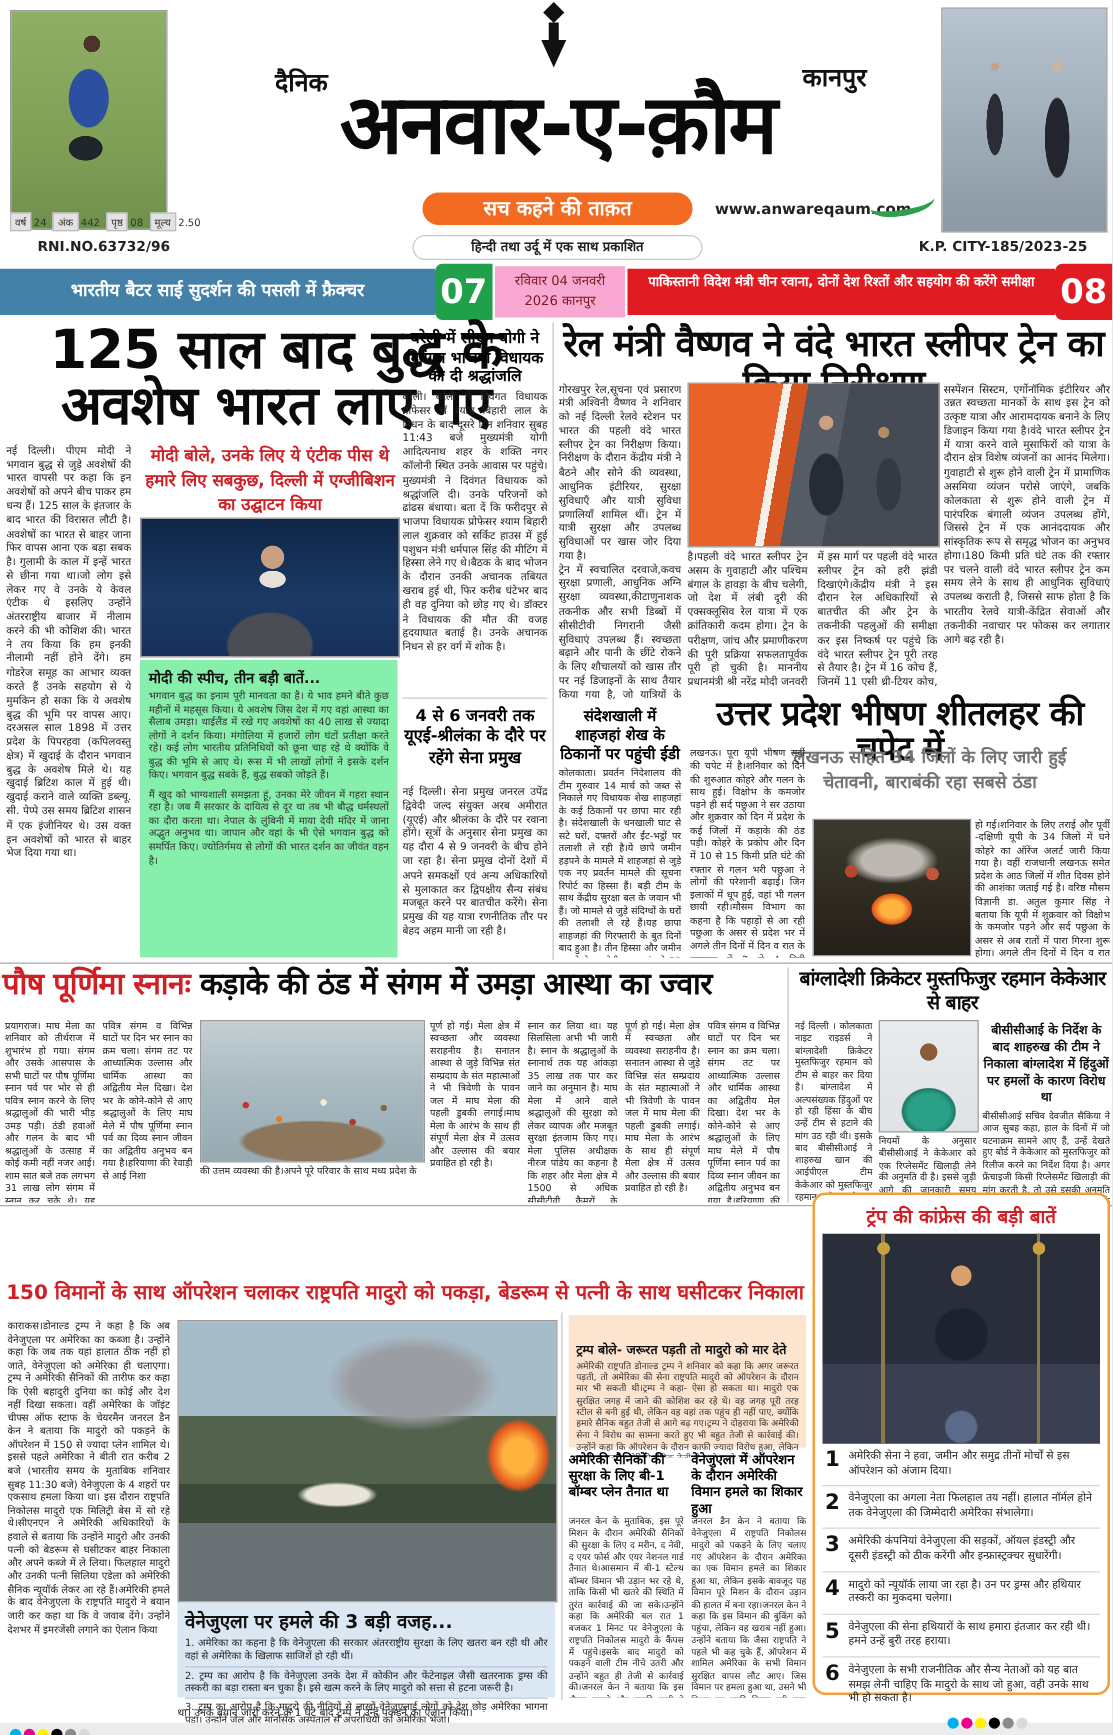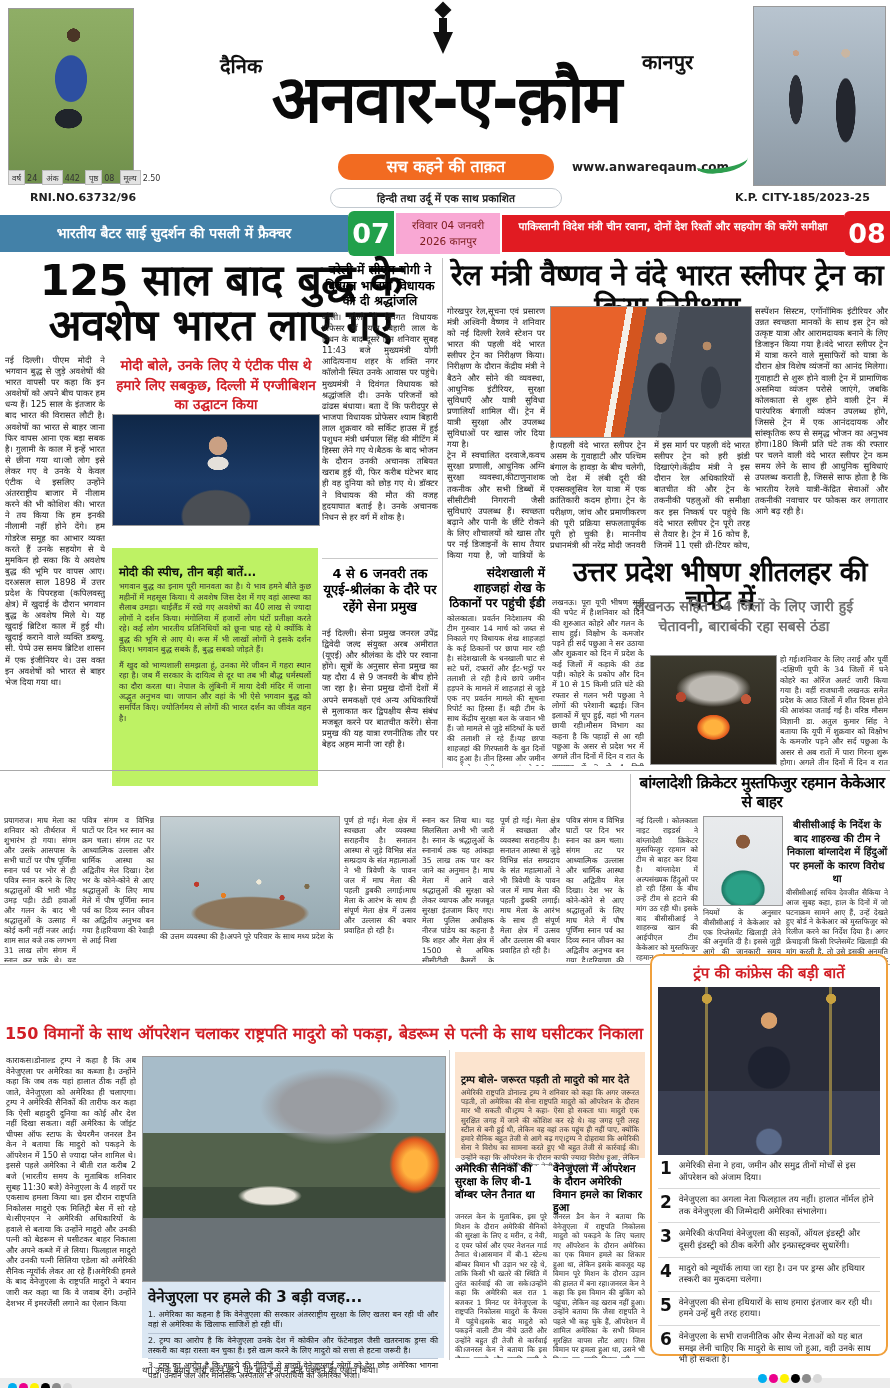--- a/index.html
+++ b/index.html
@@ -79,21 +79,21 @@
     <div>अवशेष भारत लाए गए</div>
   </div>
   <div class="body-col" style="left:5px;top:355px;width:100px;height:412px;">नई दिल्ली। पीएम मोदी ने भगवान बुद्ध से जुड़े अवशेषों की भारत वापसी पर कहा कि इन अवशेषों को अपने बीच पाकर हम धन्य हैं। 125 साल के इंतजार के बाद भारत की विरासत लौटी है। अवशेषों का भारत से बाहर जाना फिर वापस आना एक बड़ा सबक है। गुलामी के काल में इन्हें भारत से छीना गया था।जो लोग इसे लेकर गए वे उनके ये केवल एंटीक थे इसलिए उन्होंने अंतरराष्ट्रीय बाजार में नीलाम करने की भी कोशिश की। भारत ने तय किया कि हम इनकी नीलामी नहीं होने देंगे। हम गोडरेज समूह का आभार व्यक्त करते हैं उनके सहयोग से ये मुमकिन हो सका कि ये अवशेष बुद्ध की भूमि पर वापस आए। दरअसल साल 1898 में उत्तर प्रदेश के पिपरहवा (कपिलवस्तु क्षेत्र) में खुदाई के दौरान भगवान बुद्ध के अवशेष मिले थे। यह खुदाई ब्रिटिश काल में हुई थी। खुदाई कराने वाले व्यक्ति डब्ल्यू. सी. पेप्पे उस समय ब्रिटिश शासन में एक इंजीनियर थे। उस वक्त इन अवशेषों को भारत से बाहर भेज दिया गया था।</div>
   <div class="abs red" style="left:112px;top:356px;width:208px;font-size:13.5px;font-weight:bold;text-align:center;line-height:1.45;">मोदी बोले, उनके लिए ये एंटीक पीस थे हमारे लिए सबकुछ, दिल्ली में एग्जीबिशन का उद्घाटन किया</div>
   <div class="photo" style="left:112px;top:414px;width:206px;height:110px;
     background:
       radial-gradient(circle 15px at 51% 28%,#caa083 0 60%,transparent 64%),
       radial-gradient(ellipse 17px 11px at 51% 44%,#e4e0da 0 60%,transparent 64%),
       radial-gradient(ellipse 55px 42px at 50% 92%,#4a4e54 0 60%,transparent 64%),
       linear-gradient(180deg,#0f2747 0%,#1b3a66 60%,#16305a 100%);"></div>
-  <div class="abs" style="left:112px;top:528px;width:206px;height:238px;background:#bef264;padding:16px 7px;box-sizing:border-box;margin-top:20px;">
+  <div class="abs" style="left:112px;top:528px;width:206px;height:238px;background:#86efac;padding:6px 7px;box-sizing:border-box;">
     <div style="font-size:11.5px;font-weight:bold;color:#111;margin-bottom:3px;">मोदी की स्पीच, तीन बड़ी बातें...</div>
     <div style="font-size:8px;line-height:1.32;text-align:justify;color:#333;margin-bottom:5px;">भगवान बुद्ध का इनाम पूरी मानवता का है। ये भाव हमने बीते कुछ महीनों में महसूस किया। ये अवशेष जिस देश में गए वहां आस्था का सैलाब उमड़ा। थाईलैंड में रखे गए अवशेषों का 40 लाख से ज्यादा लोगों ने दर्शन किया। मंगोलिया में हजारों लोग घंटों प्रतीक्षा करते रहे। कई लोग भारतीय प्रतिनिधियों को छूना चाह रहे थे क्योंकि वे बुद्ध की भूमि से आए थे। रूस में भी लाखों लोगों ने इसके दर्शन किए। भगवान बुद्ध सबके हैं, बुद्ध सबको जोड़ते हैं।</div>
     <div style="font-size:8px;line-height:1.32;text-align:justify;color:#333;">मैं खुद को भाग्यशाली समझता हूं, उनका मेरे जीवन में गहरा स्थान रहा है। जब मैं सरकार के दायित्व से दूर था तब भी बौद्ध धर्मस्थलों का दौरा करता था। नेपाल के लुंबिनी में माया देवी मंदिर में जाना अद्भुत अनुभव था। जापान और वहां के भी ऐसे भगवान बुद्ध को समर्पित किए। ज्योतिर्गमय से लोगों की भारत दर्शन का जीवंत वहन है।</div>
   </div>
 
   <div class="abs col-head" style="left:322px;top:262px;width:116px;">बरेली में सीएम योगी ने दिवंगत भाजपा विधायक को दी श्रद्धांजलि</div>
   <div class="body-col" style="left:322px;top:312px;width:116px;height:240px;">बरेली। बरेली में दिवंगत विधायक प्रोफेसर डॉ श्याम बिहारी लाल के निधन के बाद दूसरे दिन शनिवार सुबह 11:43 बजे मुख्यमंत्री योगी आदित्यनाथ शहर के शक्ति नगर कॉलोनी स्थित उनके आवास पर पहुंचे। मुख्यमंत्री ने दिवंगत विधायक को श्रद्धांजलि दी। उनके परिजनों को ढांढस बंधाया। बता दें कि फरीदपुर से भाजपा विधायक प्रोफेसर श्याम बिहारी लाल शुक्रवार को सर्किट हाउस में हुई पशुधन मंत्री धर्मपाल सिंह की मीटिंग में हिस्सा लेने गए थे।बैठक के बाद भोजन के दौरान उनकी अचानक तबियत खराब हुई थी, फिर करीब घंटेभर बाद ही वह दुनिया को छोड़ गए थे। डॉक्टर ने विधायक की मौत की वजह हृदयाघात बताई है। उनके अचानक निधन से हर वर्ग में शोक है।</div>
   <div class="hline" style="left:322px;top:558px;width:116px;background:#c9c9c9;"></div>
   <div class="abs col-head" style="left:322px;top:566px;width:116px;font-size:13px;">4 से 6 जनवरी तक यूएई-श्रीलंका के दौरे पर रहेंगे सेना प्रमुख</div>
   <div class="body-col" style="left:322px;top:628px;width:116px;height:138px;">नई दिल्ली। सेना प्रमुख जनरल उपेंद्र द्विवेदी जल्द संयुक्त अरब अमीरात (यूएई) और श्रीलंका के दौरे पर रवाना होंगे। सूत्रों के अनुसार सेना प्रमुख का यह दौरा 4 से 9 जनवरी के बीच होने जा रहा है। सेना प्रमुख दोनों देशों में अपने समकक्षों एवं अन्य अधिकारियों से मुलाकात कर द्विपक्षीय सैन्य संबंध मजबूत करने पर बातचीत करेंगे। सेना प्रमुख की यह यात्रा रणनीतिक तौर पर बेहद अहम मानी जा रही है।</div>
@@ -107,41 +107,44 @@
   <div class="photo" style="left:550px;top:306px;width:200px;height:130px;
     background:
       radial-gradient(circle 9px at 55% 24%,#caa083 0 60%,transparent 66%),
       radial-gradient(ellipse 22px 40px at 55% 62%,#272b33 0 60%,transparent 64%),
       radial-gradient(circle 7px at 78% 30%,#b78b66 0 60%,transparent 66%),
       radial-gradient(ellipse 16px 34px at 80% 62%,#343a44 0 60%,transparent 64%),
       linear-gradient(100deg,#e8622a 0 34%,#f4f0e8 34% 37%,#d4551f 37% 43%,#555c66 43% 58%,#454b55 58% 100%);"></div>
   <div class="body-col" style="left:550px;top:440px;width:200px;height:120px;column-count:2;column-gap:8px;">है।पहली वंदे भारत स्लीपर ट्रेन असम के गुवाहाटी और पश्चिम बंगाल के हावड़ा के बीच चलेगी, जो देश में लंबी दूरी की एक्सक्लूसिव रेल यात्रा में एक क्रांतिकारी कदम होगा। ट्रेन के परीक्षण, जांच और प्रमाणीकरण की पूरी प्रक्रिया सफलतापूर्वक पूरी हो चुकी है। माननीय प्रधानमंत्री श्री नरेंद्र मोदी जनवरी में इस मार्ग पर पहली वंदे भारत स्लीपर ट्रेन को हरी झंडी दिखाएंगे।केंद्रीय मंत्री ने इस दौरान रेल अधिकारियों से बातचीत की और ट्रेन के तकनीकी पहलुओं की समीक्षा कर इस निष्कर्ष पर पहुंचे कि वंदे भारत स्लीपर ट्रेन पूरी तरह से तैयार है। ट्रेन में 16 कोच हैं, जिनमें 11 एसी थ्री-टियर कोच, चार एसी टू-टियर कोच और एक एसी फर्स्ट क्लास कोच शामिल हैं और इसमें करीब 823 यात्री सफर कर सकते हैं। उक्त</div>
   <div class="body-col" style="left:755px;top:306px;width:133px;height:254px;">सस्पेंशन सिस्टम, एर्गोनॉमिक इंटीरियर और उन्नत स्वच्छता मानकों के साथ इस ट्रेन को उत्कृष्ट यात्रा और आरामदायक बनाने के लिए डिजाइन किया गया है।वंदे भारत स्लीपर ट्रेन में यात्रा करने वाले मुसाफिरों को यात्रा के दौरान क्षेत्र विशेष व्यंजनों का आनंद मिलेगा। गुवाहाटी से शुरू होने वाली ट्रेन में प्रामाणिक असमिया व्यंजन परोसे जाएंगे, जबकि कोलकाता से शुरू होने वाली ट्रेन में पारंपरिक बंगाली व्यंजन उपलब्ध होंगे, जिससे ट्रेन में एक आनंददायक और सांस्कृतिक रूप से समृद्ध भोजन का अनुभव होगा।180 किमी प्रति घंटे तक की रफ्तार पर चलने वाली वंदे भारत स्लीपर ट्रेन कम समय लेने के साथ ही आधुनिक सुविधाएं उपलब्ध कराती है, जिससे साफ होता है कि भारतीय रेलवे यात्री-केंद्रित सेवाओं और तकनीकी नवाचार पर फोकस कर लगातार आगे बढ़ रही है।</div>
 
-  <div class="abs col-head" style="left:447px;top:566px;width:98px;font-size:12px;text-align:right;">संदेशखाली में शाहजहां शेख के ठिकानों पर पहुंची ईडी</div>
+  <div class="abs col-head" style="left:447px;top:566px;width:98px;font-size:12px;text-align:center;">संदेशखाली में शाहजहां शेख के ठिकानों पर पहुंची ईडी</div>
   <div class="body-col" style="left:447px;top:614px;width:98px;height:152px;font-size:7.6px;">कोलकाता। प्रवर्तन निदेशालय की टीम गुरुवार 14 मार्च को जब्त से निकाले गए विधायक शेख शाहजहां के कई ठिकानों पर छापा मार रही है। संदेशखाली के धनखाली घाट से सटे घरों, दफ्तरों और ईंट-भट्ठों पर तलाशी ले रही है।ये छापे जमीन हड़पने के मामले में शाहजहां से जुड़े एक नए प्रवर्तन मामले की सूचना रिपोर्ट का हिस्सा हैं। बड़ी टीम के साथ केंद्रीय सुरक्षा बल के जवान भी हैं। जो मामले से जुड़े संदिग्धों के घरों की तलाशी ले रहे हैं।यह छापा शाहजहां की गिरफ्तारी के बुत दिनों बाद हुआ है। तीन हिस्सा और जमीन हड़पने के आरोपी शाहजहां को 29 फरवरी की सुबह पश्चिम बंगाल पुलिस ने उत्तर 24 परगना के मिनाखान में एक घर से गिरफ्तार किया था।</div>
 
   <div class="headline" style="left:552px;top:558px;width:336px;font-size:27px;text-align:center;line-height:1.05;">उत्तर प्रदेश भीषण शीतलहर की चपेट में</div>
   <div class="abs" style="left:600px;top:596px;width:288px;font-size:14px;font-weight:bold;text-align:center;line-height:1.45;color:#737373;">
     <div>लखनऊ सहित 34 जिलों के लिए जारी हुई</div>
     <div>चेतावनी, बाराबंकी रहा सबसे ठंडा</div>
   </div>
   <div class="body-col" style="left:552px;top:598px;width:92px;height:168px;font-size:7.8px;">लखनऊ। पूरा यूपी भीषण सर्दी की चपेट में है।शनिवार को दिन की शुरुआत कोहरे और गलन के साथ हुई। विक्षोभ के कमजोर पड़ने ही सर्द पछुआ ने सर उठाया और शुक्रवार को दिन में प्रदेश के कई जिलों में कड़ाके की ठंड पड़ी। कोहरे के प्रकोप और दिन में 10 से 15 किमी प्रति घंटे की रफ्तार से गलन भरी पछुआ ने लोगों की परेशानी बढ़ाई। जिन इलाकों में धूप हुई, वहां भी गलन छायी रही।मौसम विभाग का कहना है कि पहाड़ों से आ रही पछुआ के असर से प्रदेश भर में अगले तीन दिनों में दिन व रात के तापमान में 3 से 4 डिग्री सेल्सियस की गिरावट आएगी।शुक्रवार को 6 न्यूनतम</div>
   <div class="photo" style="left:650px;top:655px;width:125px;height:108px;
     background:
       radial-gradient(circle 8px at 24% 38%,#b7482f 0 60%,transparent 66%),
       radial-gradient(circle 8px at 76% 40%,#c2583a 0 60%,transparent 66%),
       radial-gradient(ellipse 26px 20px at 50% 66%,#ffb23e 0 35%,#e2571d 60%,transparent 64%),
       radial-gradient(ellipse 60px 30px at 50% 30%,#bdb9b2 0 40%,transparent 62%),
       linear-gradient(180deg,#3c3a2e 0%,#2f2a20 60%,#241f18 100%);"></div>
 
   <div class="body-col" style="left:780px;top:655px;width:108px;height:112px;font-size:7.8px;">हो गई।शनिवार के लिए तराई और पूर्वी -दक्षिणी यूपी के 34 जिलों में घने कोहरे का ऑरेंज अलर्ट जारी किया गया है। वहीं राजधानी लखनऊ समेत प्रदेश के आठ जिलों में शीत दिवस होने की आशंका जताई गई है। वरिष्ठ मौसम विज्ञानी डा. अतुल कुमार सिंह ने बताया कि यूपी में शुक्रवार को विक्षोभ के कमजोर पड़ने और सर्द पछुआ के असर से अब रातों में पारा गिरना शुरू होगा। अगले तीन दिनों में दिन व रात के तापमान में 3 से 4 डिग्री सेल्सियस की गिरावट आएगी।</div>
 
   <div class="hline" style="left:0;top:770px;width:890px;"></div>
 
+  <div class="headline" style="left:2px;top:774px;width:624px;font-size:24px;line-height:1.1;">
+    <span class="red">पौष पूर्णिमा स्नानः</span> <span>कड़ाके की ठंड में संगम में उमड़ा आस्था का ज्वार</span>
+  </div>
   <div class="body-col" style="left:4px;top:816px;width:72px;height:146px;font-size:7.6px;">प्रयागराज। माघ मेला का शनिवार को तीर्थराज में शुभारंभ हो गया। संगम और उसके आसपास के सभी घाटों पर पौष पूर्णिमा स्नान पर्व पर भोर से ही पवित्र स्नान करने के लिए श्रद्धालुओं की भारी भीड़ उमड़ पड़ी। ठंडी हवाओं और गलन के बाद भी श्रद्धालुओं के उत्साह में कोई कमी नहीं नजर आई। शाम सात बजे तक लगभग 31 लाख लोग संगम में स्नान कर चुके थे। यह संख्या 35</div>
   <div class="body-col" style="left:82px;top:816px;width:72px;height:146px;font-size:7.6px;">पवित्र संगम व विभिन्न घाटों पर दिन भर स्नान का क्रम चला। संगम तट पर आध्यात्मिक उल्लास और धार्मिक आस्था का अद्वितीय मेल दिखा। देश भर के कोने-कोने से आए श्रद्धालुओं के लिए माघ मेले में पौष पूर्णिमा स्नान पर्व का दिव्य स्नान जीवन का अद्वितीय अनुभव बन गया है।हरियाणा की रेवाड़ी से आई निशा</div>
   <div class="photo" style="left:160px;top:816px;width:178px;height:112px;
     background:
       radial-gradient(circle 4px at 20% 60%,#c0392b 0 60%,transparent 70%),
       radial-gradient(circle 4px at 35% 70%,#e67e22 0 60%,transparent 70%),
       radial-gradient(circle 4px at 55% 58%,#f0ead8 0 60%,transparent 70%),
       radial-gradient(circle 4px at 68% 72%,#b03a2e 0 60%,transparent 70%),
       radial-gradient(circle 4px at 82% 62%,#7d6b4a 0 60%,transparent 70%),
       radial-gradient(ellipse 90px 26px at 50% 86%,#8c765c 0 60%,transparent 66%),

